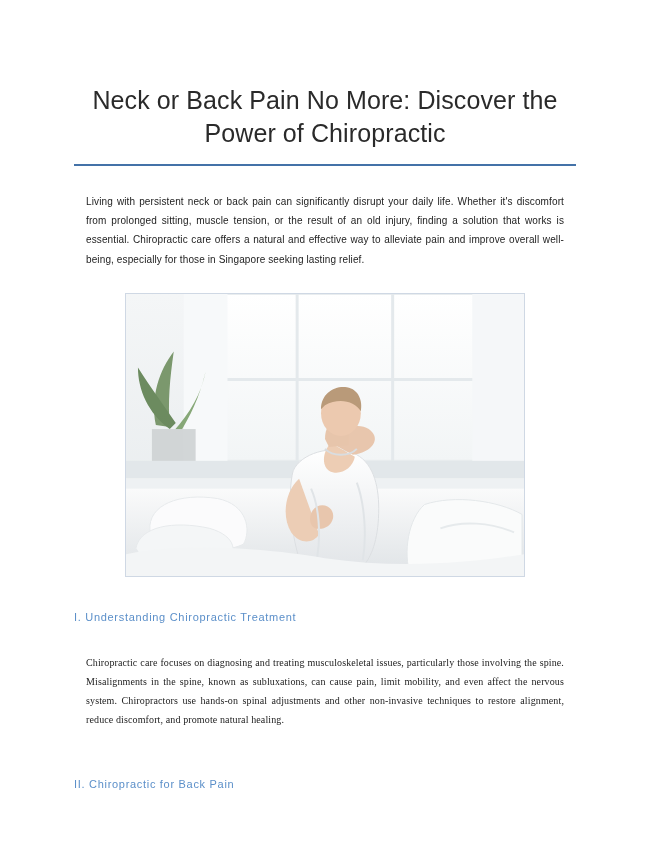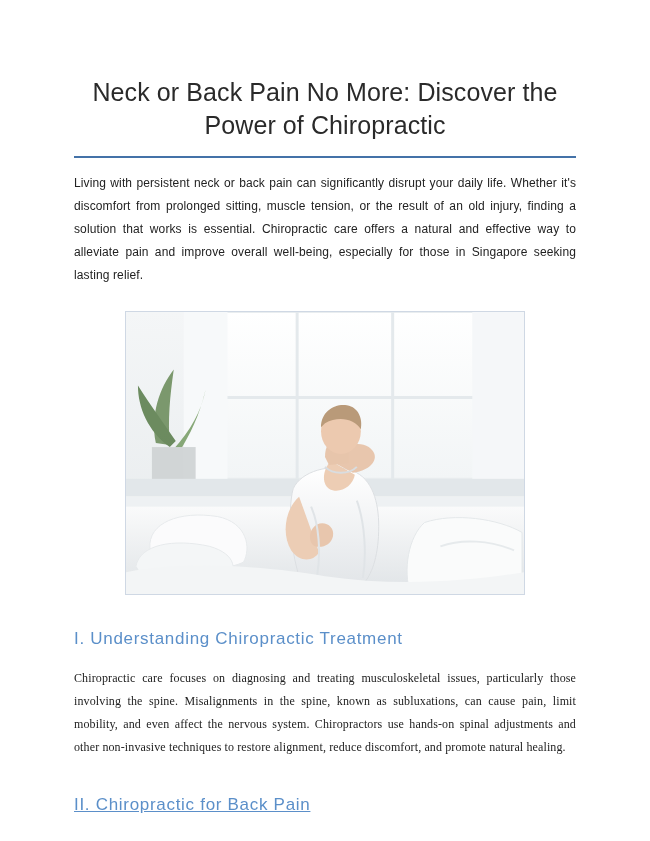--- a/index.html
+++ b/index.html
@@ -14,43 +14,43 @@
     color: #222222;
     position: relative;
     overflow: hidden;
   }
   .page {
     position: relative;
     width: 650px;
     height: 841px;
     background: #ffffff;
     box-sizing: border-box;
-    padding: 0 74px;
+    padding: 8px 74px;
   }
   .doc-title {
     margin: 0;
     padding-top: 76px;
     font-family: "Liberation Sans", sans-serif;
     font-weight: 400;
     font-size: 25px;
     line-height: 1.32;
     color: #2a2a2a;
     text-align: center;
     letter-spacing: 0.1px;
   }
   .title-rule {
     margin-top: 14px;
     height: 2px;
     background: #4472a8;
     width: 100%;
   }
   .body-text {
-    margin: 0;
+    margin: 12px;
     padding-top: 14px;
-    font-size: 12px;
+    font-size: 10px;
     line-height: 1.92;
     text-align: justify;
     color: #222222;
     letter-spacing: 0.12px;
   }
   .figure {
     margin: 24px auto 0 auto;
     width: 400px;
     height: 284px;
     border: 1px solid #cfd8e4;
@@ -60,32 +60,31 @@
     background: #eef1f4;
   }
   .figure svg {
     display: block;
     width: 100%;
     height: 100%;
   }
   .section-heading {
     margin: 0;
     padding-top: 34px;
-    font-size: 17px;
+    font-size: 11px;
     font-weight: 400;
     color: #5b8fc9;
     letter-spacing: 0.7px;
   }
   .gap-after-heading {
     padding-top: 18px;
     font-family: Liberation Serif, serif;
   }
   .heading2-space {
     padding-top: 36px;
-    text-decoration: underline;
   }
 </style>
 </head>
 <body>
 
 <div class="page">
 
   <h1 class="doc-title">Neck or Back Pain No More: Discover the Power of Chiropractic</h1>
 
   <div class="title-rule"></div>

